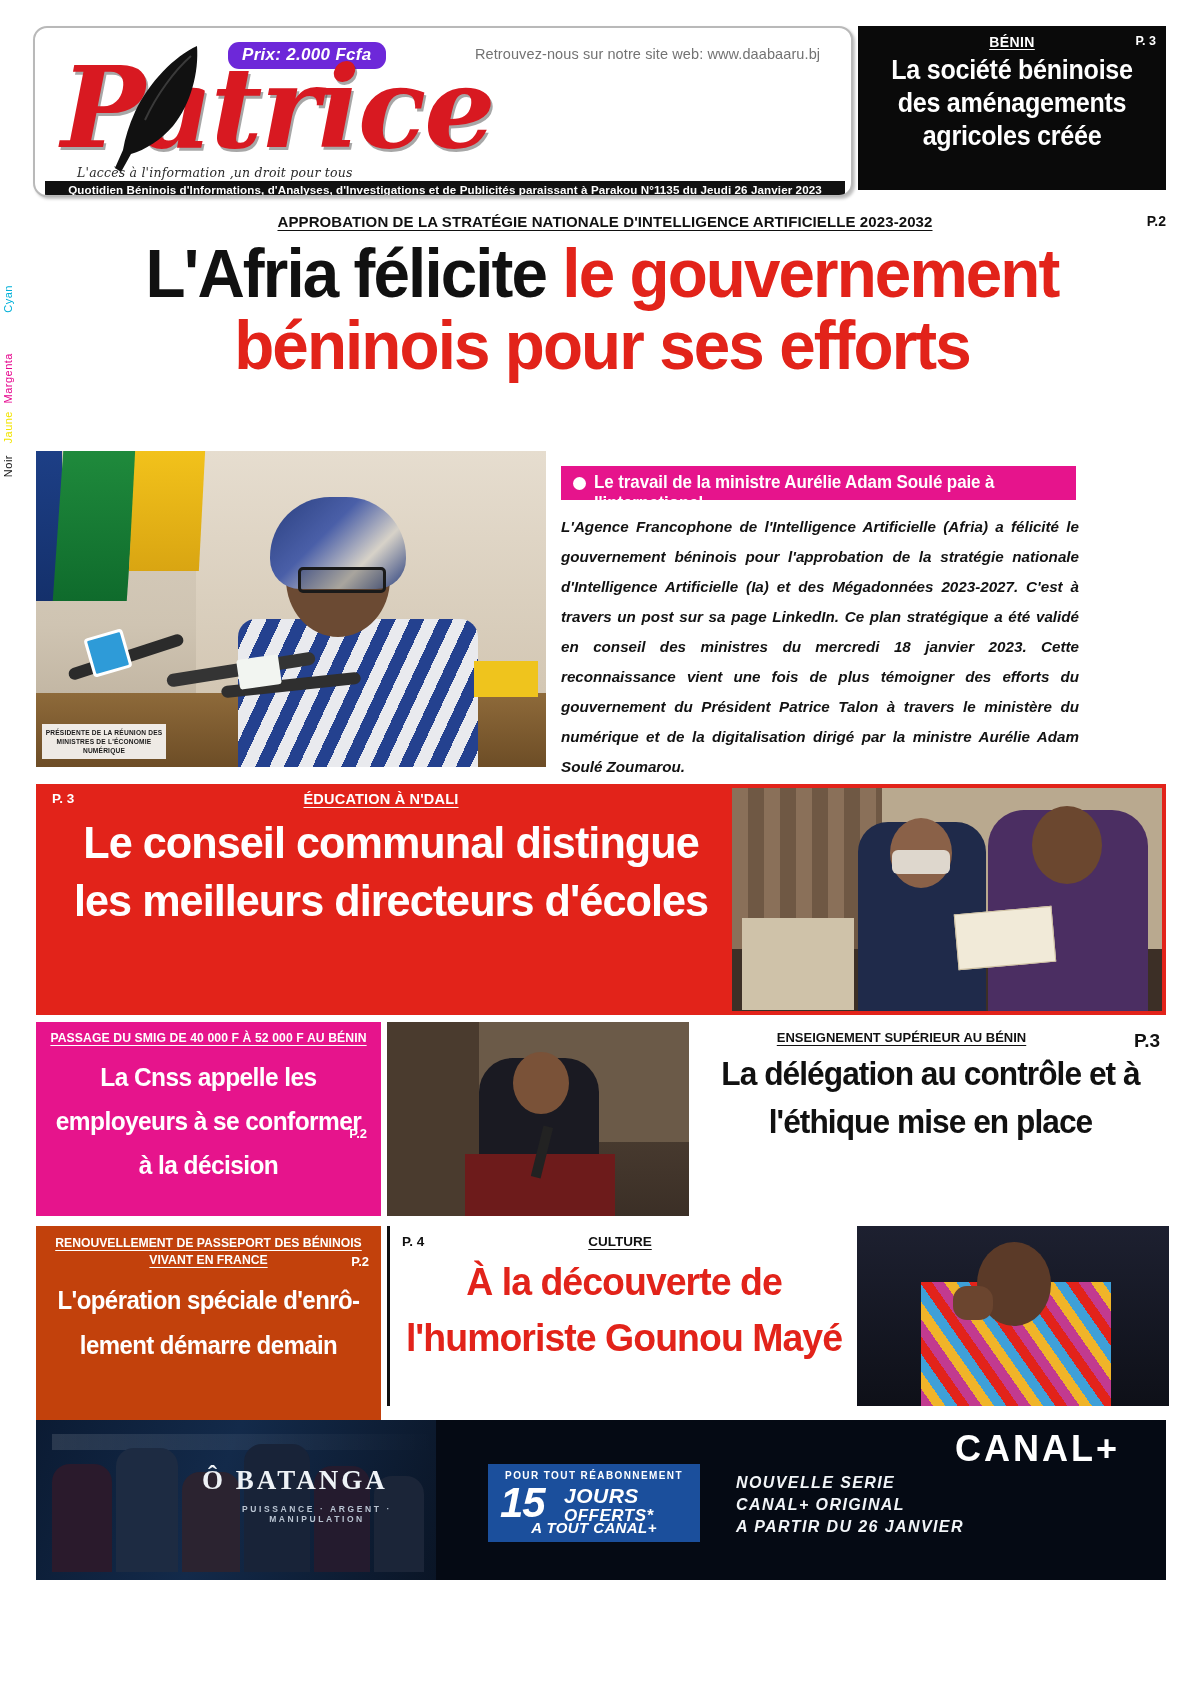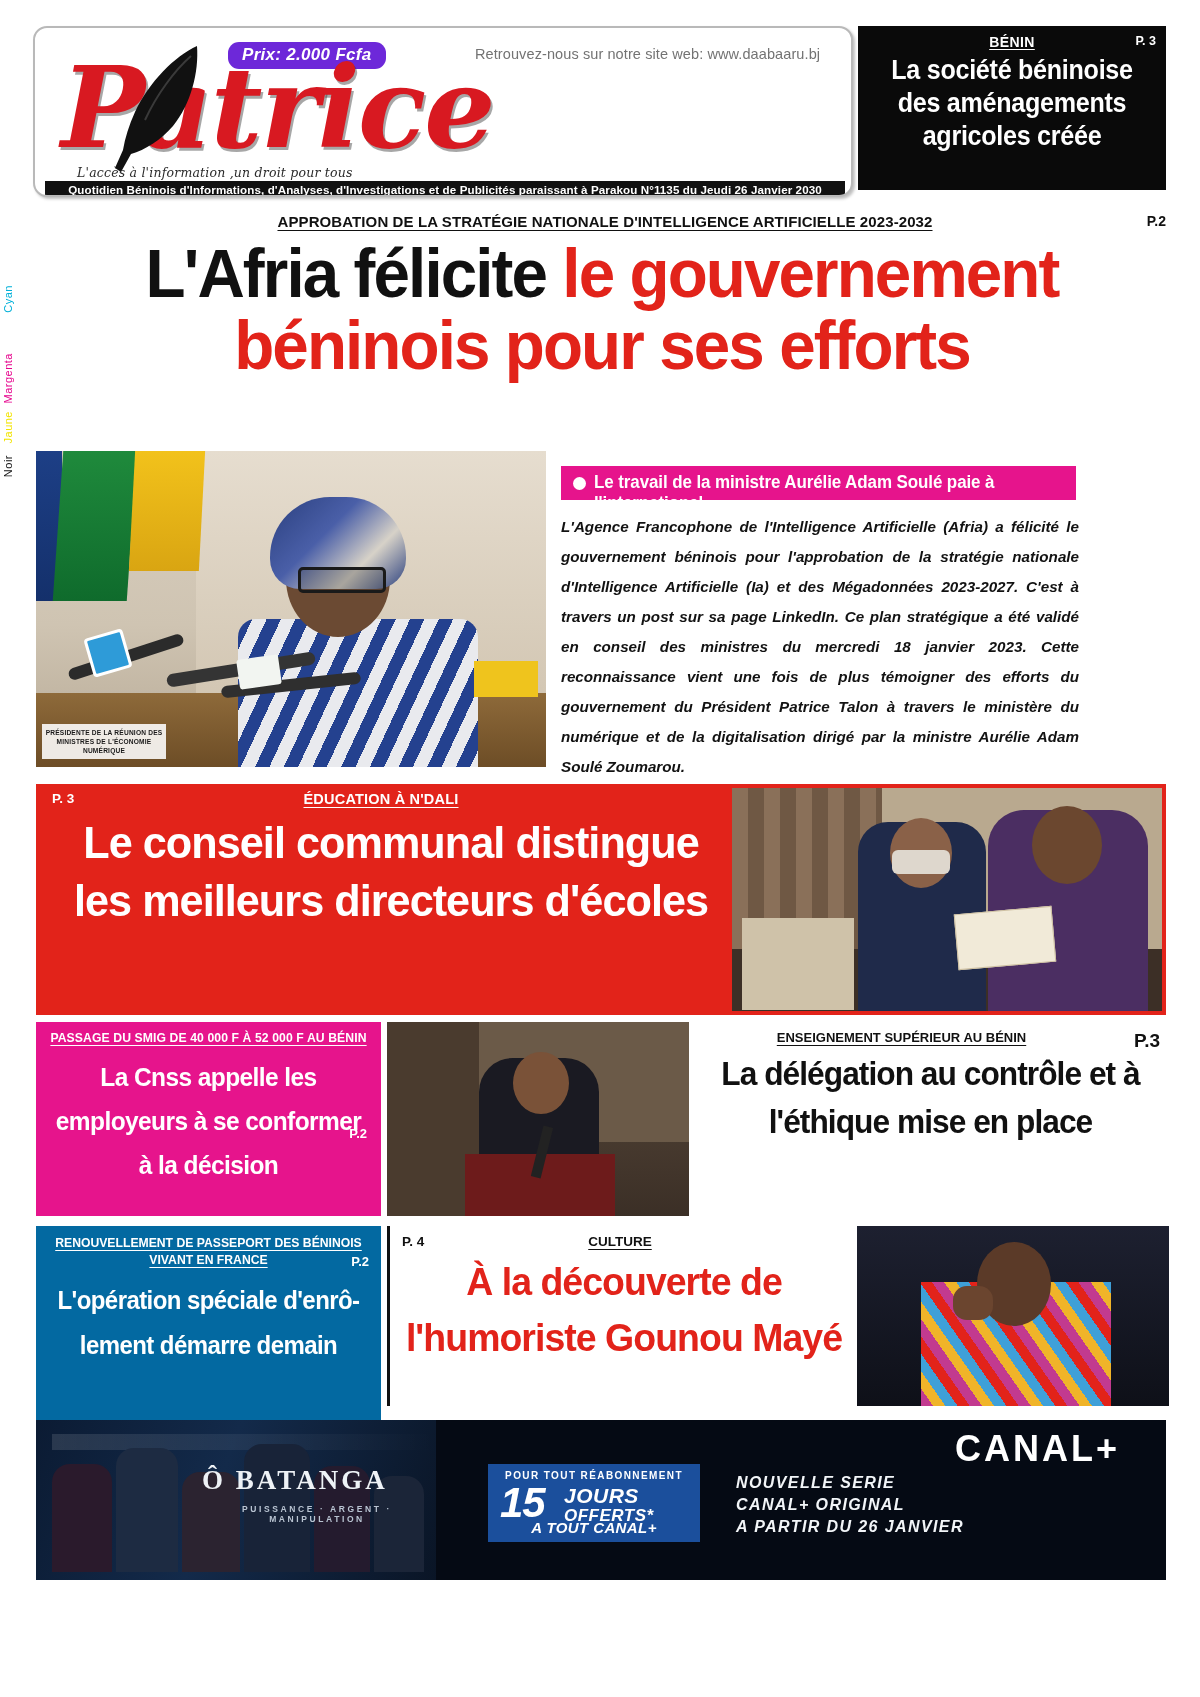--- a/index.html
+++ b/index.html
@@ -156,21 +156,21 @@
   
   .ens{position:absolute;left:695px;top:1022px;width:471px;height:194px;background:#fff;}
   .ens .kicker{position:absolute;left:0;right:58px;top:8px;text-align:center;color:#111;
      font-size:13px;font-weight:bold;text-decoration:underline;text-underline-offset:3px;}
   .ens .pg{position:absolute;right:6px;top:8px;font-size:19px;font-weight:bold;color:#111;}
   .ens .ttl{position:absolute;left:0;right:0;top:28px;text-align:center;color:#111;
      font-size:33px;font-weight:bold;line-height:48px;letter-spacing:-1px;
      transform:scaleX(.96);transform-origin:center top;}
 
   
-  .pass{position:absolute;left:36px;top:1226px;width:345px;height:196px;background:#0369a1;}
+  .pass{position:absolute;left:36px;top:1226px;width:345px;height:196px;background:#c2410c;}
   .pass .kicker{position:absolute;left:8px;right:8px;top:9px;text-align:center;color:#fff;
      font-size:12.2px;font-weight:bold;line-height:17px;text-decoration:underline;
      text-underline-offset:3px;}
   .pass .pg{position:absolute;right:12px;top:28px;color:#fff;font-size:13px;font-weight:bold;}
   .pass .ttl{position:absolute;left:6px;right:6px;top:52px;text-align:center;color:#fff;
      font-size:25px;font-weight:bold;line-height:45px;letter-spacing:-.6px;
      transform:scaleX(.96);transform-origin:center top;}
 
   
   .cult{position:absolute;left:387px;top:1226px;width:779px;height:180px;background:#fff;
@@ -238,21 +238,21 @@
     <div class="price-tag">Prix: 2.000 Fcfa</div>
     <div class="website">Retrouvez-nous sur notre site web: www.daabaaru.bj</div>
     <div class="logo-wrap">
       <div class="logo-text">Patrice</div>
       <svg class="feather" viewBox="0 0 110 132">
         <path d="M92 4 C70 14 44 40 30 70 C24 83 20 96 18 108 L10 126 L16 130 L26 112 C40 108 56 98 68 84 C86 62 94 30 92 4 Z" fill="#111"></path>
         <path d="M86 14 C70 28 52 52 40 78" stroke="#3a3a3a" stroke-width="2" fill="none"></path>
       </svg>
     </div>
     <div class="slogan">L'accès à l'information ,un droit pour tous</div>
-    <div class="strapline">Quotidien Béninois d'Informations, d'Analyses, d'Investigations et de Publicités paraissant à Parakou N°1135 du Jeudi 26 Janvier 2030</div>
+    <div class="strapline">Quotidien Béninois d'Informations, d'Analyses, d'Investigations et de Publicités paraissant à Parakou N°1135 du Jeudi 26 Janvier 2023</div>
   </div>
 
   <div class="teaser">
     <div class="kicker">BÉNIN</div>
     <div class="pg">P. 3</div>
     <div class="ttl">La société béninoise des aménagements agricoles créée</div>
   </div>
 
   <div class="lead-kicker">
     <u>APPROBATION DE LA STRATÉGIE NATIONALE D'INTELLIGENCE ARTIFICIELLE 2023-2032</u>

